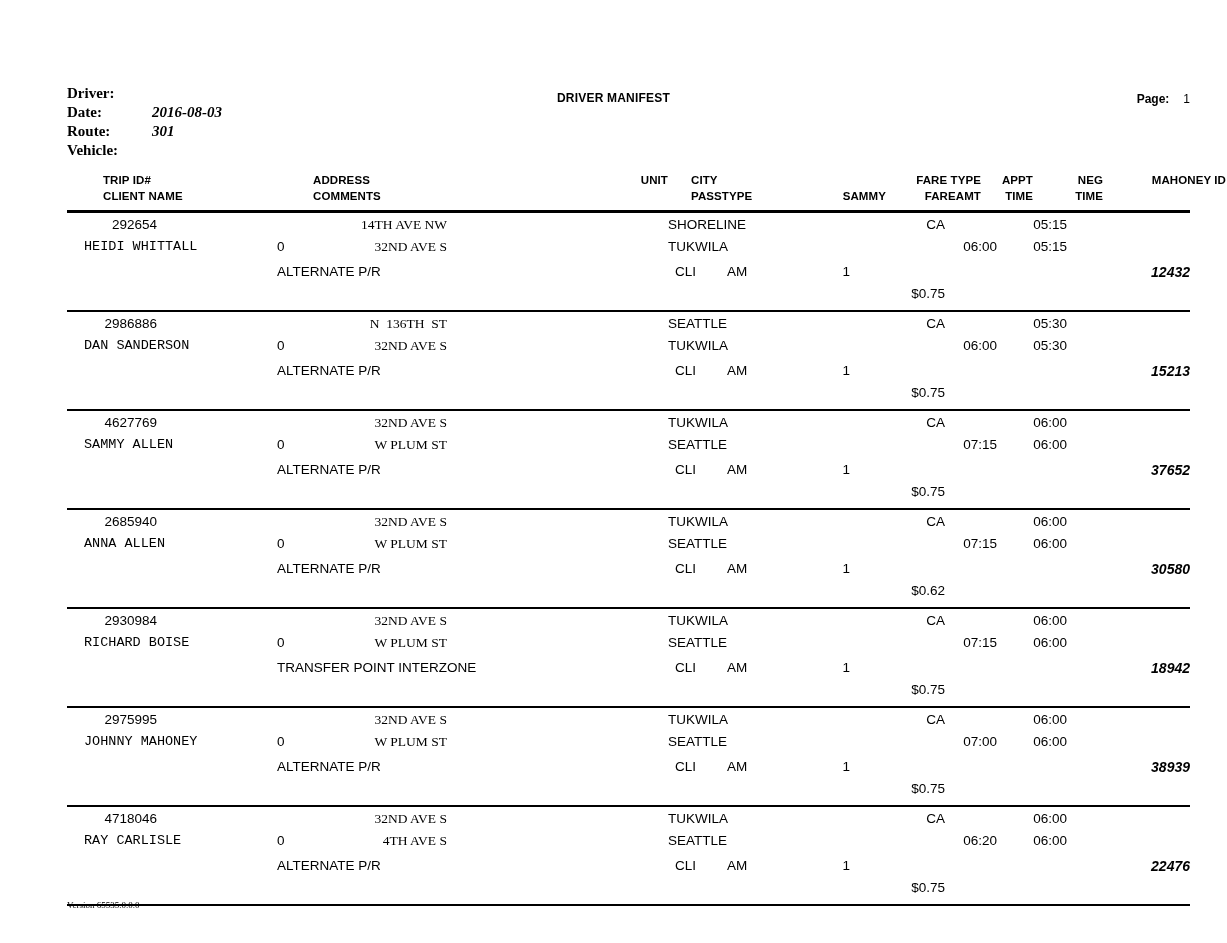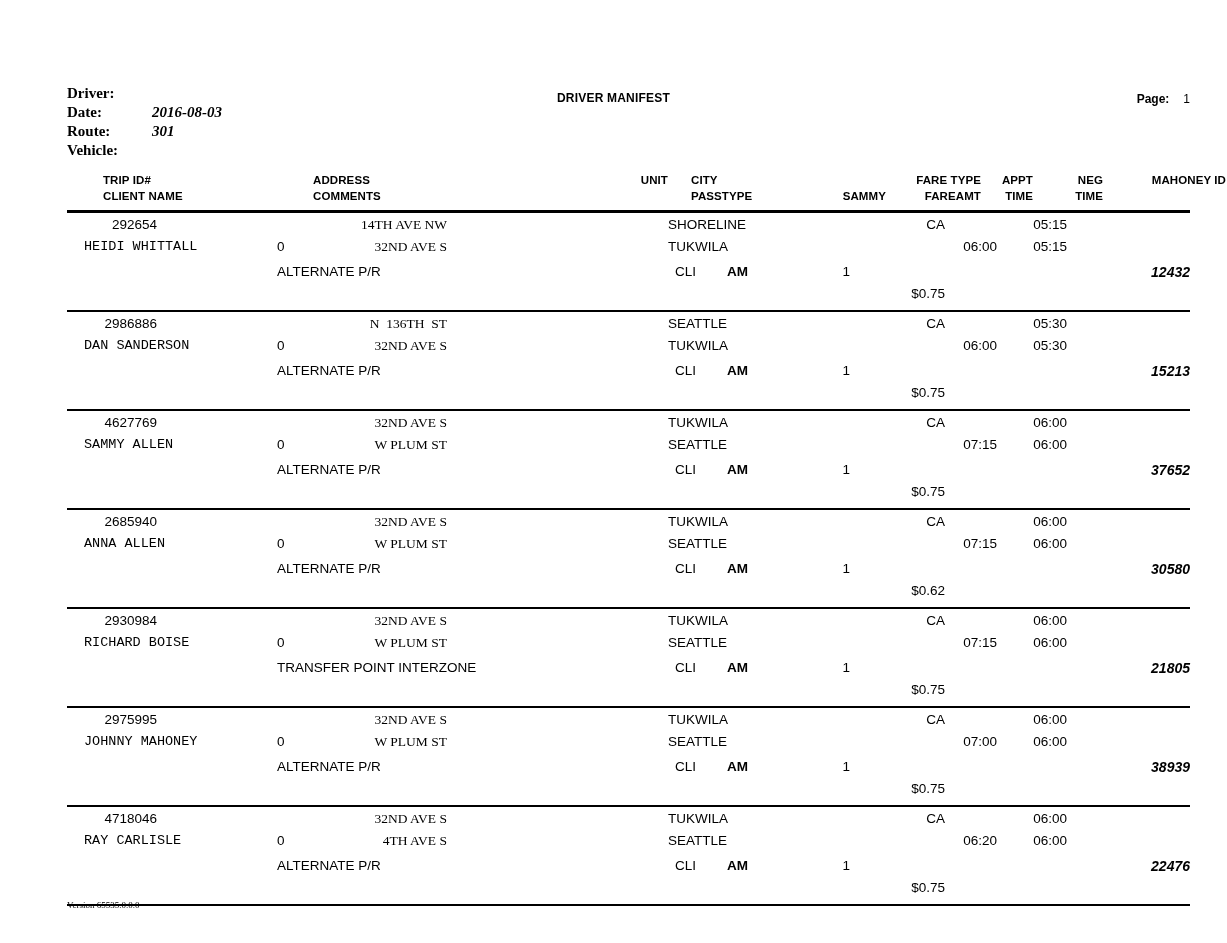--- a/index.html
+++ b/index.html
@@ -129,21 +129,21 @@
   .l4 { top: 73px; }
 
   
   .c-trip     { left: 0px;   width: 90px;  text-align: right; }
   .c-client   { left: 17px;   text-align: left; font-family: Liberation Mono, monospace; }
   .c-unitval  { left: 210px; text-align: left; }
   .c-addr     { left: 180px; width: 200px; text-align: right; font-family: Liberation Serif, serif; }
   .c-comment  { left: 210px; text-align: left; }
   .c-city     { left: 588px; text-align: left; margin-left: 13px; }
   .c-pass     { left: 608px; text-align: center; }
-  .c-passtype { left: 660px; text-align: left; font-weight: bold; }
+  .c-passtype { left: 660px; text-align: left; }
   .c-riders   { left: 700px; width: 83px; text-align: right; }
   .c-faretype { left: 790px; width: 88px; text-align: right; }
   .c-fareamt  { left: 790px; width: 88px; text-align: right; }
   .c-appt     { left: 884px; width: 46px; text-align: right; }
   .c-neg      { left: 954px; width: 46px; text-align: right; }
   .c-clientid { left: 1020px; width: 103px; text-align: right;
                 font-weight: bold; font-style: italic; font-size: 14px; }
 
   
   .h-trip     { left: 0px; }
@@ -310,21 +310,21 @@
           <span class="cell c-client l2">RICHARD BOISE</span>
           <span class="cell c-unitval l2">0</span>
           <span class="cell c-addr l2">W PLUM ST</span>
           <span class="cell c-city l2">SEATTLE</span>
           <span class="cell c-appt l2">07:15</span>
           <span class="cell c-neg l2">06:00</span>
           <span class="cell c-comment l3">TRANSFER POINT INTERZONE</span>
           <span class="cell c-pass l3">CLI</span>
           <span class="cell c-passtype l3">AM</span>
           <span class="cell c-riders l3">1</span>
-          <span class="cell c-clientid l3">21805</span>
+          <span class="cell c-clientid l3">18942</span>
           <span class="cell c-fareamt l4">$0.75</span>
         </div>
         <div class="rule-thin"></div>
         <div class="trip-row">
           <span class="cell c-trip l1">2975995</span>
           <span class="cell c-addr l1">32ND AVE S</span>
           <span class="cell c-city l1">TUKWILA</span>
           <span class="cell c-faretype l1">CA</span>
           <span class="cell c-neg l1">06:00</span>
           <span class="cell c-client l2">JOHNNY MAHONEY</span>

